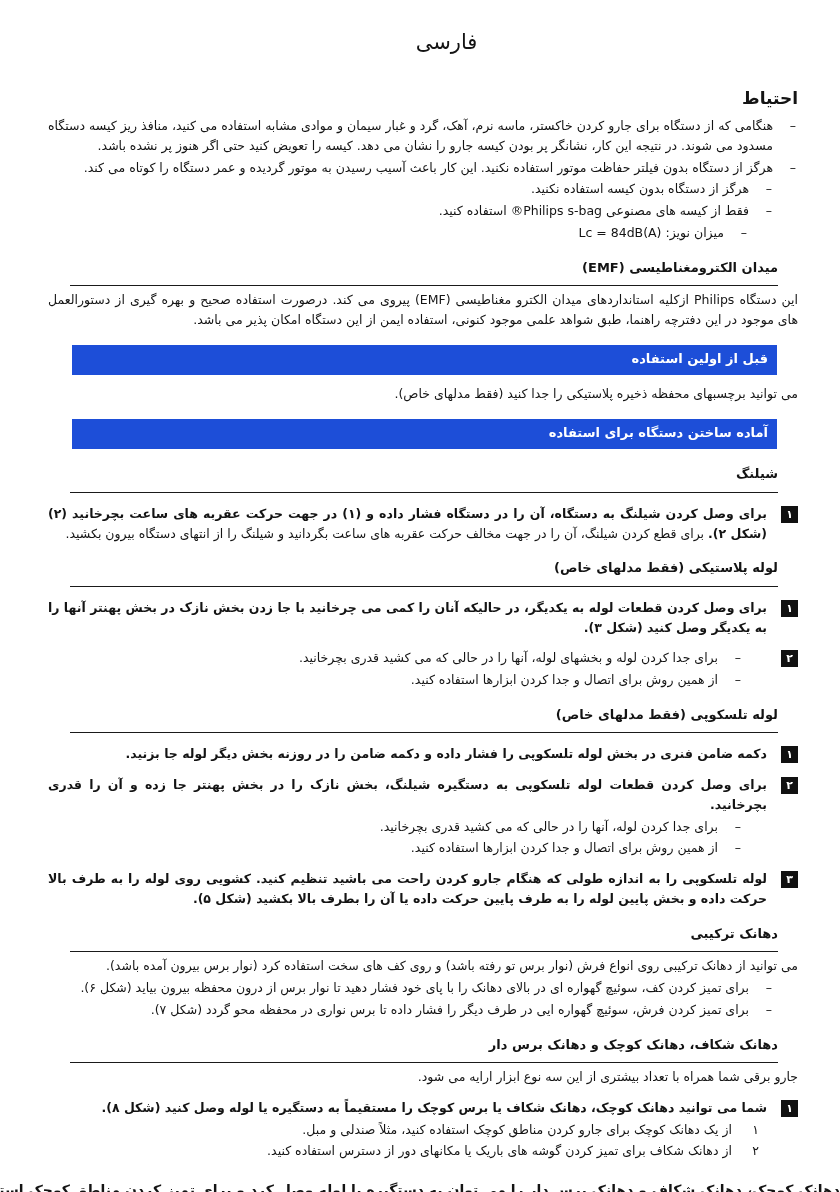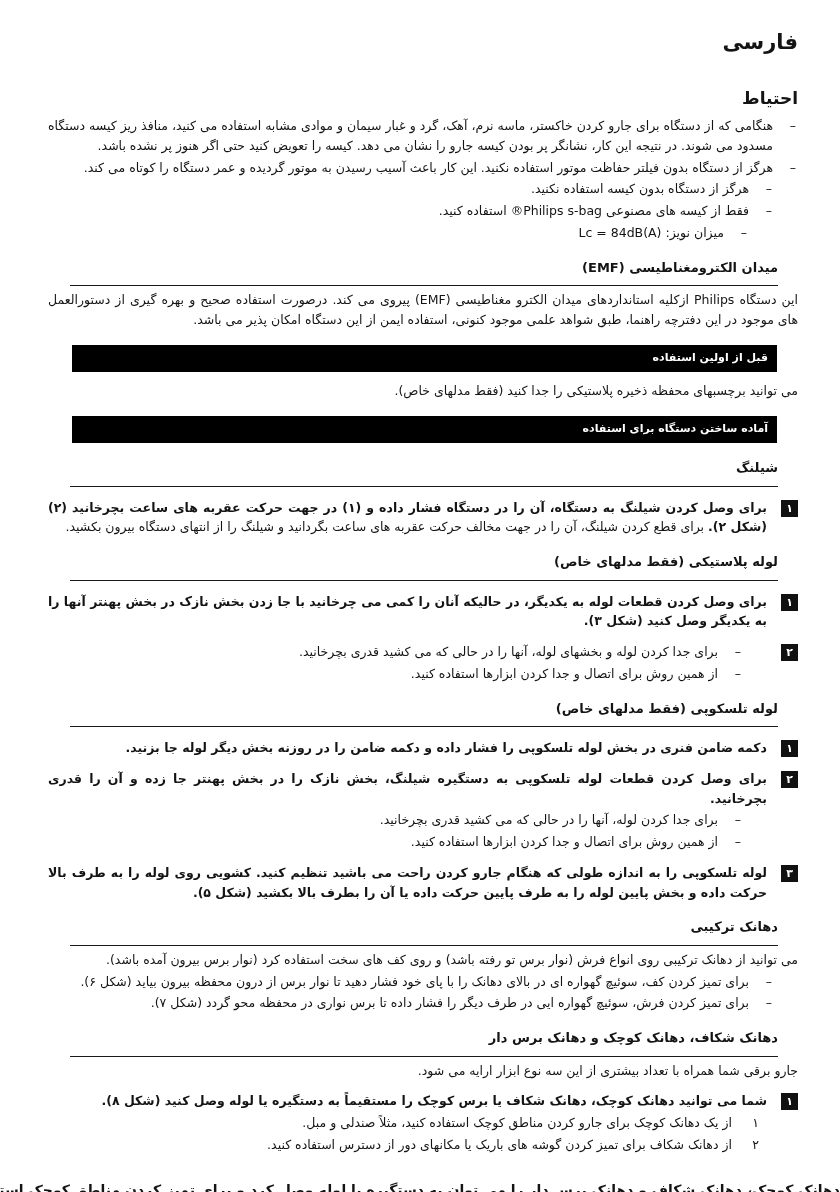--- a/index.html
+++ b/index.html
@@ -19,36 +19,36 @@
     text-align:right;
     font-size:12.5px;
     line-height:1.58;
   }
   .para, .dash-item, .step-text, .sub-num-item{
     text-align:justify;
     text-align-last:right;
   }
   .lang-title{
     direction:rtl;
-    text-align:right;
+    text-align:center;
     padding-left:47px;
     font-size:21px;
-    font-weight:bold;
+    font-weight:normal;
     margin:0 0 26px 0;
   }
   .section-heading{
     font-weight:bold;
     font-size:17px;
     margin:14px 0 4px 0;
   }
   .bar{
-    background:#000000;
+    background:#1d4ed8;
     color:#ffffff;
     font-weight:bold;
-    font-size:11px;
+    font-size:13px;
     padding:4px 9px 6px 9px;
     margin:15px 21px 9px 24px;
   }
   .subheading{
     font-weight:bold;
     font-size:13px;
     margin:15px 20px 0 22px;
     padding-bottom:7px;
     border-bottom:1.6px solid #1a1a1a;
   }

